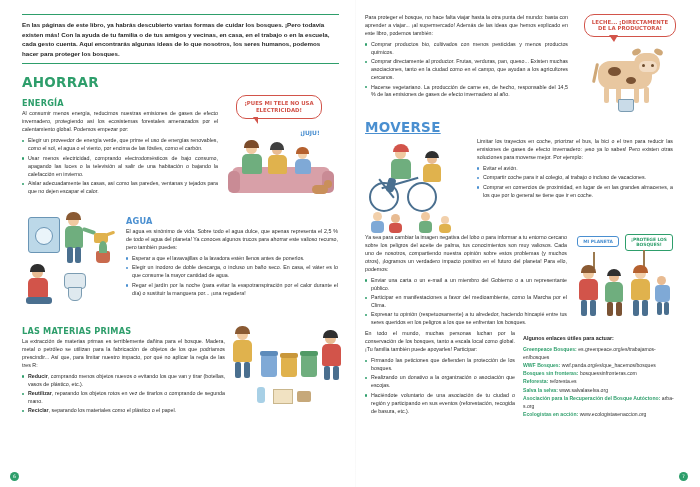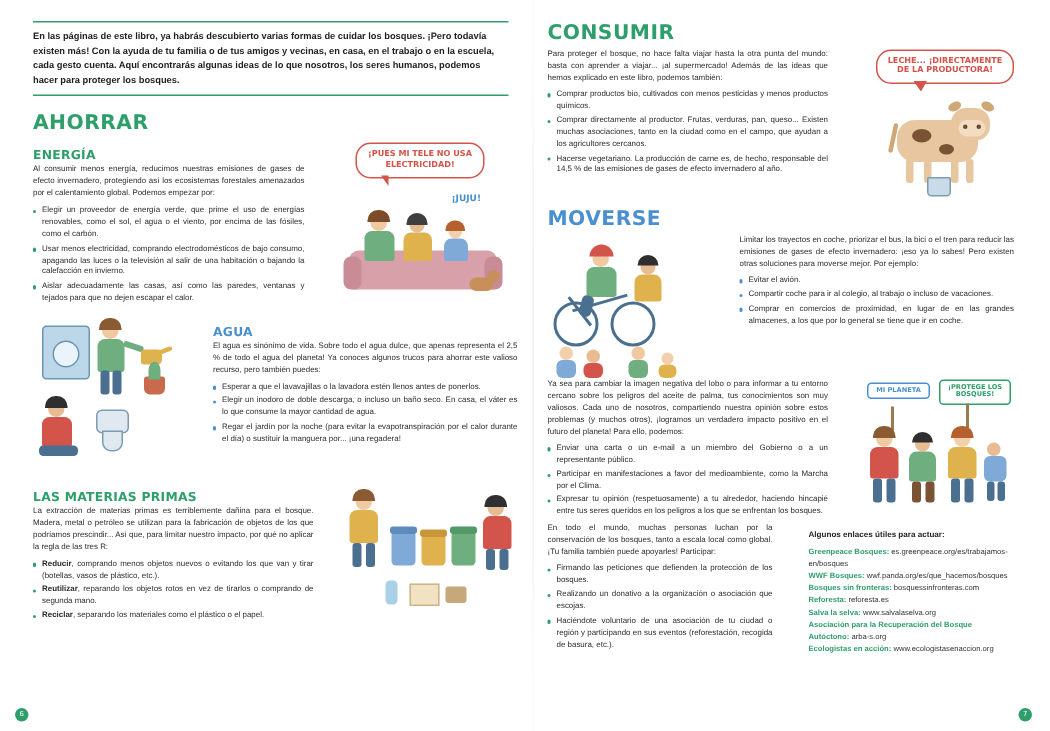--- a/index.html
+++ b/index.html
@@ -46,21 +46,21 @@
   }
   h2.sec{
     font-family:"DejaVu Sans", sans-serif;
     font-size:13.5px;
     color:#2e9e6b;
     margin:6px 0 3px 0;
     font-weight:700;
     text-transform:uppercase;
     letter-spacing:0.3px;
   }
-  h2.sec.blue{color:#4a8fd0;}
+  h2.sec.blue{color:#4a8fd0;text-decoration:underline;}
   h3.sub{
     font-family:"DejaVu Sans", sans-serif;
     font-size:8.2px;
     color:#2e9e6b;
     margin:5px 0 2px 0;
     font-weight:700;
     text-transform:uppercase;
     letter-spacing:0.2px;
   }
   h3.sub.blue{color:#4a8fd0;}
@@ -79,21 +79,21 @@
   }
   ul.bul li:before{
     content:"";position:absolute;left:0;top:2.6px;
     width:2.4px;height:2.4px;border-radius:50%;
     background:#6f6f6f;
   }
   ul.bul.green li:before{background:#2e9e6b;}
   ul.bul.blue li:before{background:#4a8fd0;}
   .tb{font-weight:700;}
   
-  .flow{display:flex;gap:24px;}
+  .flow{display:flex;gap:8px;}
   .txt{flex:1;}
   .art{flex:0 0 auto;position:relative;}
   
   .bubble{
     position:relative;
     border:1.4px solid #d2544a;
     border-radius:10px;
     padding:4px 6px;
     font-size:5.4px;line-height:1.25;
     color:#d2544a;font-weight:700;text-transform:uppercase;
@@ -277,21 +277,20 @@
       </div>
     </div>
 
     <div class="pagenum l">6</div>
   </div>
 
   <div class="gutter"></div>
 
   <div class="col right">
 
-    <h2 class="sec" style="margin-top:0;">CONSUMIR</h2>
 
     <div class="flow">
       <div class="txt" style="max-width:204px;">
         <p class="body">Para proteger el bosque, no hace falta viajar hasta la otra punta del mundo: basta con aprender a viajar... ¡al supermercado! Además de las ideas que hemos explicado en este libro, podemos también:</p>
         <ul class="bul green">
           <li>Comprar productos bio, cultivados con menos pesticidas y menos productos químicos.</li>
           <li>Comprar directamente al productor. Frutas, verduras, pan, queso... Existen muchas asociaciones, tanto en la ciudad como en el campo, que ayudan a los agricultores cercanos.</li>
           <li>Hacerse vegetariano. La producción de carne es, de hecho, responsable del 14,5 % de las emisiones de gases de efecto invernadero al año.</li>
         </ul>
       </div>

